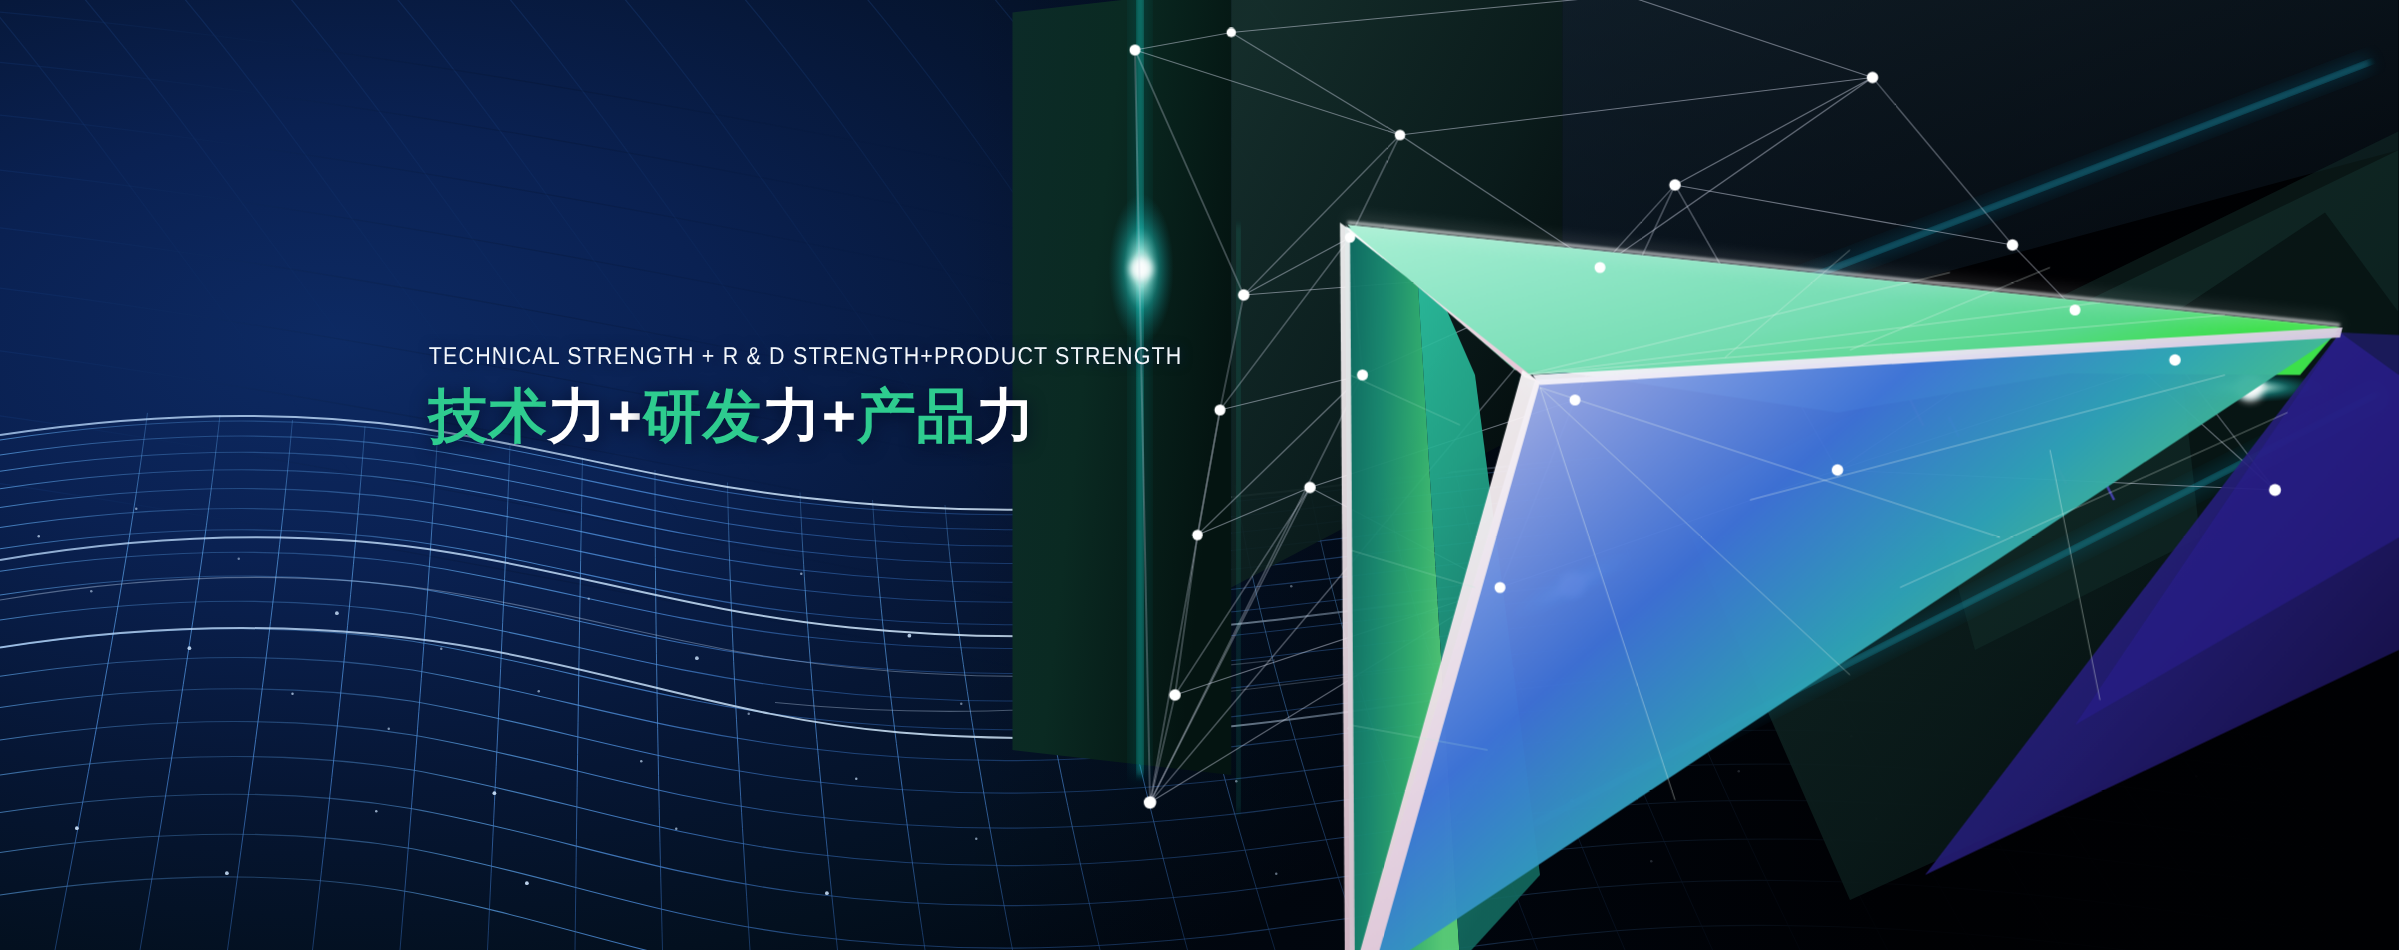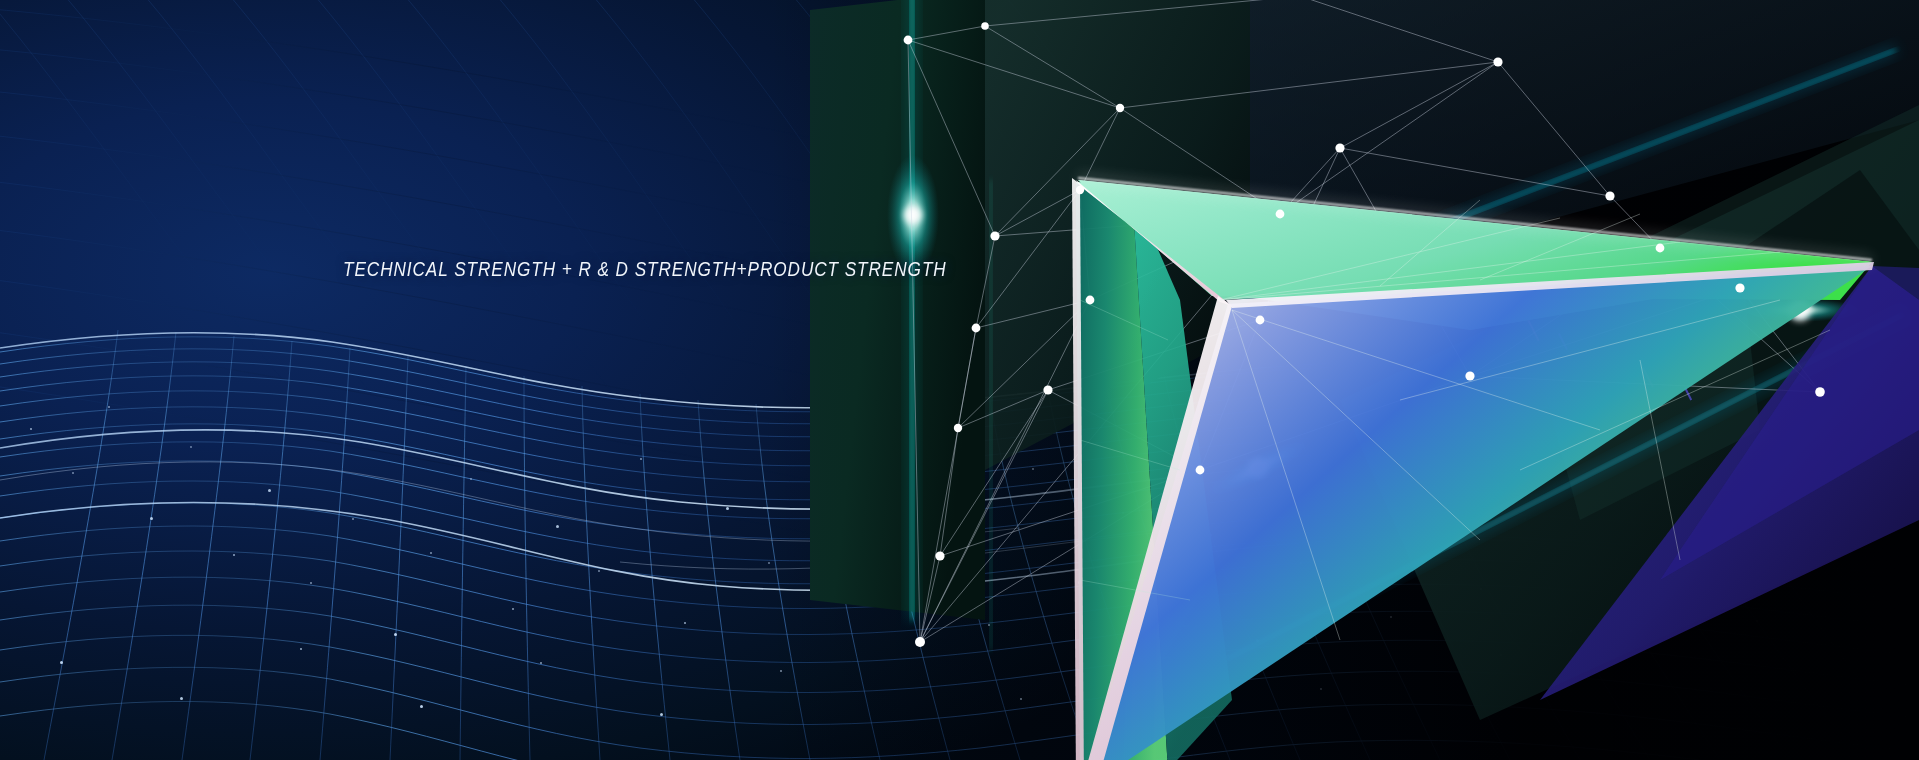--- a/index.html
+++ b/index.html
@@ -42,24 +42,23 @@
     background:#cfe6ff;
   }
 
   
   .graphic{position:absolute;left:780px;top:0;width:1139px;height:760px;}
 
   
   .text-block{
     position:absolute;
     left:343px;
-    top:260px;
+    top:276px;
     width:700px;
     z-index:40;
-    font-style:italic;
   }
   .eng-line{
     font-family:"Liberation Sans",sans-serif;
     font-size:19.5px;
     letter-spacing:.055em;
     color:#f2f6fb;
     white-space:nowrap;
     font-weight:400;
     transform:scaleX(.88);
     transform-origin:left center;
@@ -520,15 +519,18 @@
       <circle cx="1040" cy="392" r="4.8"></circle>
       <circle cx="690" cy="376" r="4.6"></circle>
       <circle cx="480" cy="320" r="4.4"></circle>
       <circle cx="420" cy="470" r="4.4"></circle>
       <circle cx="205" cy="26" r="3.8"></circle>
     </g>
   </svg>
 
   <div class="text-block">
     <div class="eng-line">TECHNICAL STRENGTH + R &amp; D STRENGTH+PRODUCT STRENGTH</div>
+    <div class="cn-line">
+      <span class="cn-green">技术</span><span class="cn-white">力+</span><span class="cn-green">研发</span><span class="cn-white">力+</span><span class="cn-green">产品</span><span class="cn-white">力</span>
+    </div>
   </div>
 
 </div>
 
 </body></html>

